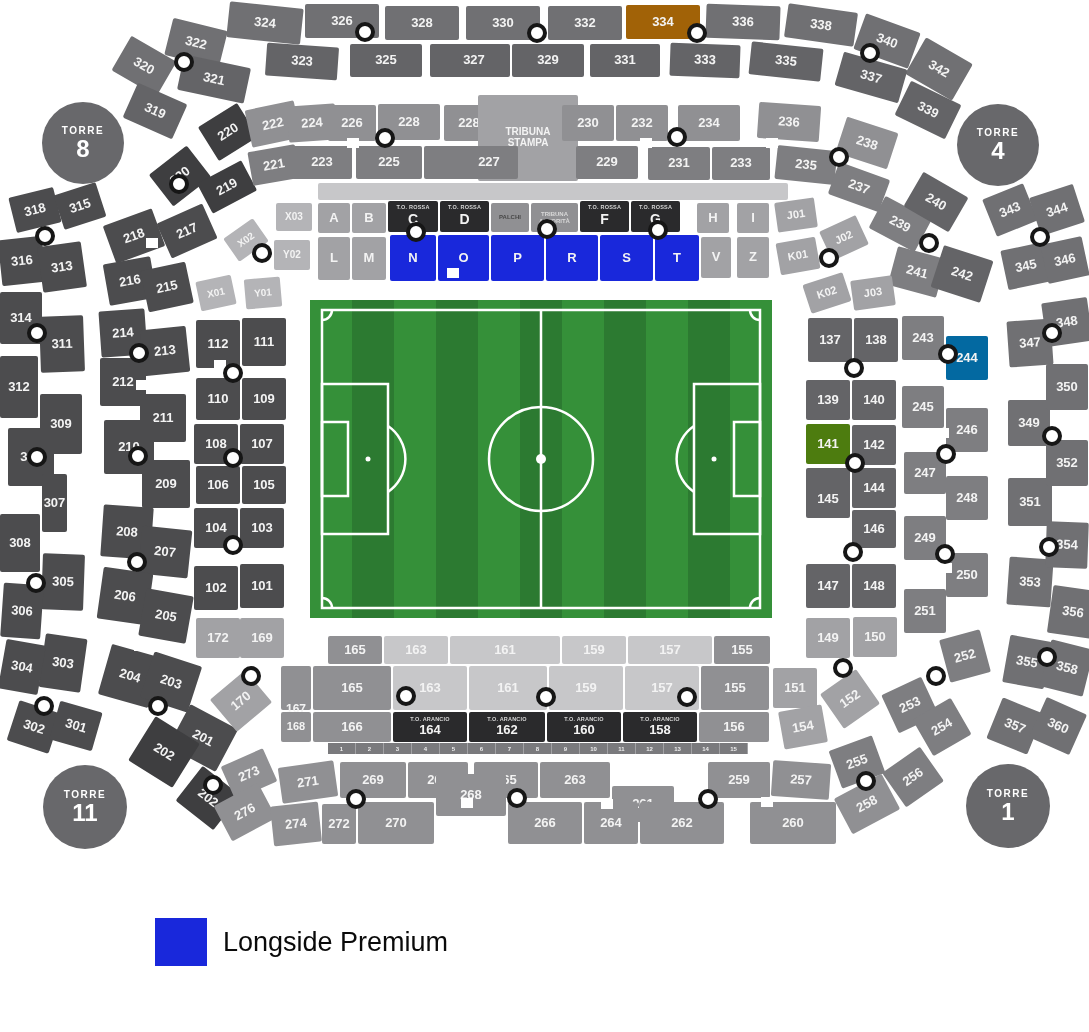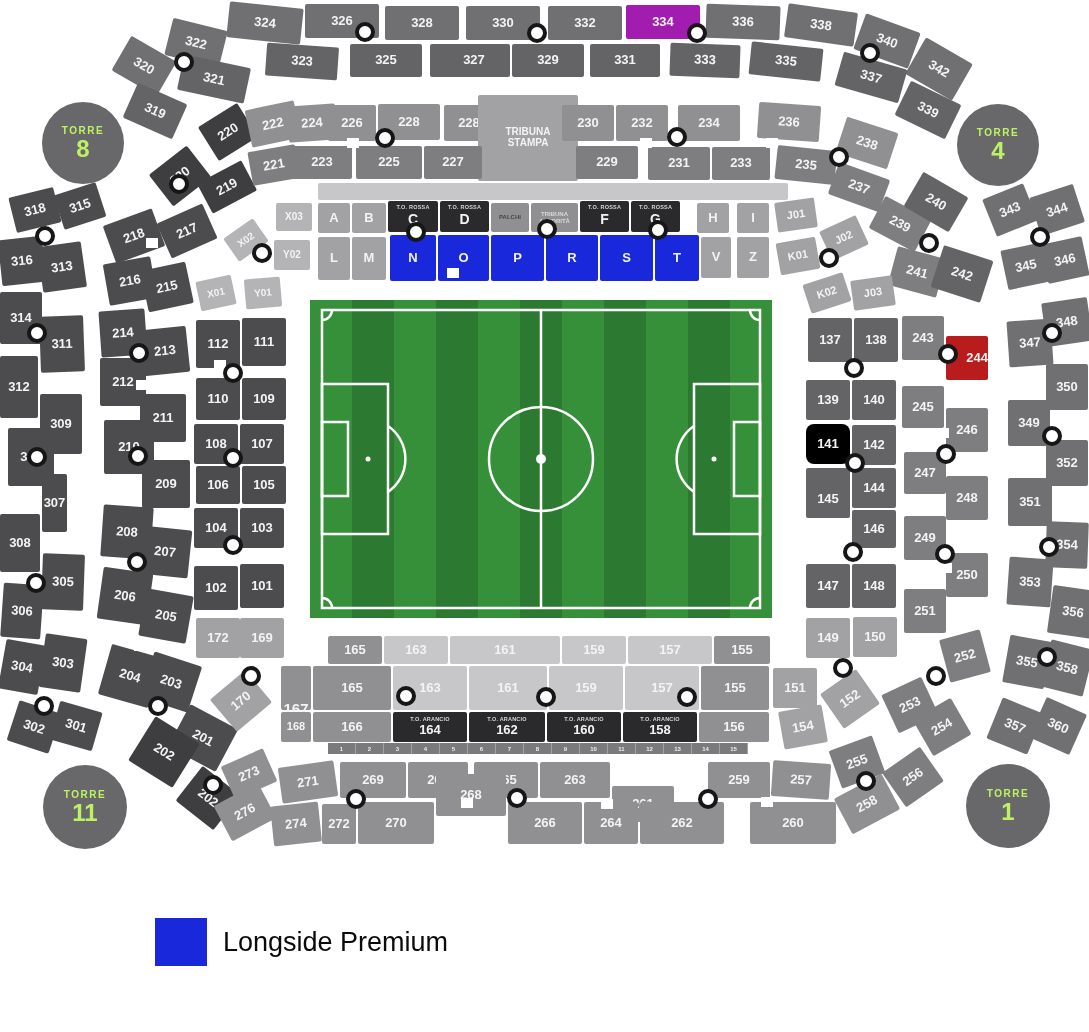--- a/index.html
+++ b/index.html
@@ -5,21 +5,21 @@
   body{margin:0;background:#fff}
   .stage{position:relative;width:1089px;height:1032px;background:#fff;overflow:hidden;
          font-family:"Liberation Sans",sans-serif}
   .sec{position:absolute;display:flex;flex-direction:column;align-items:center;justify-content:center;
        color:#f3f3f3;font-weight:700;text-align:center;line-height:1.08;white-space:pre-line;border-radius:2px}
   .sec .lab{font-size:13px}
   .sec .sub{font-size:5.5px;letter-spacing:.2px;color:#d6d6d6;margin-bottom:1px;white-space:nowrap}
   .marker{position:absolute;width:12px;height:12px;border-radius:50%;background:#fff;
           border:4px solid #161616;box-sizing:content-box;z-index:6}
   .gate{position:absolute;width:12px;height:10px;background:#fff;z-index:5}
-  .tower{position:absolute;border-radius:50%;background:#68686b;color:#bef264;display:flex;
+  .tower{position:absolute;border-radius:50%;background:#68686b;color:#ffffff;display:flex;
          flex-direction:column;align-items:center;justify-content:center;font-weight:700;z-index:2}
   .tower .tlab{font-size:10px;letter-spacing:1.5px}
   .tower .tnum{font-size:24px;line-height:1.05}
   .strip{position:absolute;display:flex;z-index:4}
   .strip .cell{flex:1;background:#7a7a7d;border-right:1px solid #a2a2a5;color:#eeeeee;
                font-size:6px;font-weight:700;display:flex;align-items:center;justify-content:center}
   .legend{position:absolute;left:155px;top:918px;display:flex;align-items:center;gap:16px}
   .legend .swatch{width:52px;height:48px}
   .legend .label{font-size:27px;color:#0a0a0a;font-weight:400}
   #pitch{position:absolute;z-index:1}
@@ -82,21 +82,21 @@
     <div class="label">Longside Premium</div>
   </div>
 
 <div class="sec" style="left: 118px; top: 46px; width: 52px; height: 40px; background: rgb(112, 112, 115); transform: rotate(30deg);"><div class="lab">320</div></div>
     <div class="sec" style="left: 168px; top: 24px; width: 56px; height: 38px; background: rgb(112, 112, 115); transform: rotate(14deg);"><div class="lab">322</div></div>
     <div class="sec" style="left: 228px; top: 5px; width: 74px; height: 36px; background: rgb(112, 112, 115); transform: rotate(6deg);"><div class="lab">324</div></div>
     <div class="sec" style="left: 305px; top: 4px; width: 74px; height: 34px; background: rgb(112, 112, 115);"><div class="lab">326</div></div>
     <div class="sec" style="left: 385px; top: 6px; width: 74px; height: 34px; background: rgb(112, 112, 115);"><div class="lab">328</div></div>
     <div class="sec" style="left: 466px; top: 6px; width: 74px; height: 34px; background: rgb(112, 112, 115);"><div class="lab">330</div></div>
     <div class="sec" style="left: 548px; top: 6px; width: 74px; height: 34px; background: rgb(112, 112, 115);"><div class="lab">332</div></div>
-    <div class="sec" style="left: 626px; top: 5px; width: 74px; height: 34px; background: #a21caf;"><div class="lab">334</div></div>
+    <div class="sec" style="left: 626px; top: 5px; width: 74px; height: 34px; background: #a16207;"><div class="lab">334</div></div>
     <div class="sec" style="left: 706px; top: 5px; width: 74px; height: 34px; background: rgb(112, 112, 115); transform: rotate(2deg);"><div class="lab">336</div></div>
     <div class="sec" style="left: 786px; top: 8px; width: 70px; height: 34px; background: rgb(112, 112, 115); transform: rotate(8deg);"><div class="lab">338</div></div>
     <div class="sec" style="left: 858px; top: 22px; width: 58px; height: 38px; background: rgb(112, 112, 115); transform: rotate(20deg);"><div class="lab">340</div></div>
     <div class="sec" style="left: 912px; top: 48px; width: 54px; height: 42px; background: rgb(112, 112, 115); transform: rotate(30deg);"><div class="lab">342</div></div>
     <div class="sec" style="left: 128px; top: 92px; width: 54px; height: 38px; background: rgb(100, 100, 103); transform: rotate(24deg);"><div class="lab">319</div></div>
     <div class="sec" style="left: 180px; top: 61px; width: 68px; height: 36px; background: rgb(100, 100, 103); transform: rotate(12deg);"><div class="lab">321</div></div>
     <div class="sec" style="left: 266px; top: 45px; width: 72px; height: 33px; background: rgb(100, 100, 103); transform: rotate(4deg);"><div class="lab">323</div></div>
     <div class="sec" style="left: 350px; top: 44px; width: 72px; height: 33px; background: rgb(100, 100, 103);"><div class="lab">325</div></div>
     <div class="sec" style="left: 430px; top: 44px; width: 72px; height: 33px; background: rgb(100, 100, 103); padding-left: 8px;"><div class="lab">327</div></div>
     <div class="sec" style="left: 512px; top: 44px; width: 72px; height: 33px; background: rgb(100, 100, 103);"><div class="lab">329</div></div>
@@ -116,21 +116,21 @@
     <div class="sec" style="left: 478px; top: 95px; width: 100px; height: 86px; background: rgb(162, 162, 165);"><div class="lab" style="font-size: 10px;">TRIBUNA
 STAMPA</div></div>
     <div class="sec" style="left: 562px; top: 105px; width: 52px; height: 36px; background: rgb(144, 144, 147);"><div class="lab">230</div></div>
     <div class="sec" style="left: 616px; top: 105px; width: 52px; height: 36px; background: rgb(144, 144, 147);"><div class="lab">232</div></div>
     <div class="sec" style="left: 678px; top: 105px; width: 62px; height: 36px; background: rgb(144, 144, 147);"><div class="lab">234</div></div>
     <div class="sec" style="left: 758px; top: 104px; width: 62px; height: 36px; background: rgb(144, 144, 147); transform: rotate(4deg);"><div class="lab">236</div></div>
     <div class="sec" style="left: 840px; top: 124px; width: 54px; height: 38px; background: rgb(144, 144, 147); transform: rotate(18deg);"><div class="lab">238</div></div>
     <div class="sec" style="left: 250px; top: 148px; width: 48px; height: 34px; background: rgb(126, 126, 129); transform: rotate(-10deg);"><div class="lab">221</div></div>
     <div class="sec" style="left: 292px; top: 146px; width: 60px; height: 33px; background: rgb(126, 126, 129);"><div class="lab">223</div></div>
     <div class="sec" style="left: 356px; top: 146px; width: 66px; height: 33px; background: rgb(126, 126, 129);"><div class="lab">225</div></div>
-    <div class="sec" style="left: 424px; top: 146px; width: 58px; height: 33px; background: rgb(126, 126, 129);"><div class="lab">227</div></div>
+    <div class="sec" style="left: 424px; top: 146px; width: 58px; height: 33px; background: rgb(126, 126, 129); padding-left: 36px;"><div class="lab">227</div></div>
     <div class="sec" style="left: 576px; top: 146px; width: 62px; height: 33px; background: rgb(126, 126, 129);"><div class="lab">229</div></div>
     <div class="sec" style="left: 648px; top: 147px; width: 62px; height: 33px; background: rgb(126, 126, 129);"><div class="lab">231</div></div>
     <div class="sec" style="left: 712px; top: 147px; width: 58px; height: 33px; background: rgb(126, 126, 129);"><div class="lab">233</div></div>
     <div class="sec" style="left: 776px; top: 148px; width: 60px; height: 34px; background: rgb(126, 126, 129); transform: rotate(6deg);"><div class="lab">235</div></div>
     <div class="sec" style="left: 832px; top: 170px; width: 54px; height: 34px; background: rgb(126, 126, 129); transform: rotate(20deg);"><div class="lab">237</div></div>
     <div class="sec" style="left: 874px; top: 206px; width: 52px; height: 36px; background: rgb(126, 126, 129); transform: rotate(28deg);"><div class="lab">239</div></div>
     <div class="sec" style="left: 910px; top: 182px; width: 52px; height: 40px; background: rgb(100, 100, 103); transform: rotate(30deg);"><div class="lab">240</div></div>
     <div class="sec" style="left: 892px; top: 252px; width: 50px; height: 40px; background: rgb(126, 126, 129); transform: rotate(15deg);"><div class="lab">241</div></div>
     <div class="sec" style="left: 936px; top: 252px; width: 52px; height: 44px; background: rgb(100, 100, 103); transform: rotate(18deg);"><div class="lab">242</div></div>
     <div class="sec" style="left: 318px; top: 183px; width: 470px; height: 17px; background: rgb(199, 199, 201);"></div>
@@ -213,35 +213,35 @@
     <div class="sec" style="left: 240px; top: 508px; width: 44px; height: 40px; background: rgb(76, 76, 78);"><div class="lab">103</div></div>
     <div class="sec" style="left: 194px; top: 566px; width: 44px; height: 44px; background: rgb(76, 76, 78);"><div class="lab">102</div></div>
     <div class="sec" style="left: 240px; top: 564px; width: 44px; height: 44px; background: rgb(76, 76, 78);"><div class="lab">101</div></div>
     <div class="sec" style="left: 196px; top: 618px; width: 44px; height: 40px; background: rgb(162, 162, 165);"><div class="lab">172</div></div>
     <div class="sec" style="left: 240px; top: 618px; width: 44px; height: 40px; background: rgb(162, 162, 165);"><div class="lab">169</div></div>
     <div class="sec" style="left: 218px; top: 680px; width: 46px; height: 42px; background: rgb(162, 162, 165); transform: rotate(-40deg);"><div class="lab">170</div></div>
     <div class="sec" style="left: 808px; top: 318px; width: 44px; height: 44px; background: rgb(100, 100, 103);"><div class="lab">137</div></div>
     <div class="sec" style="left: 854px; top: 318px; width: 44px; height: 44px; background: rgb(100, 100, 103);"><div class="lab">138</div></div>
     <div class="sec" style="left: 806px; top: 380px; width: 44px; height: 40px; background: rgb(100, 100, 103);"><div class="lab">139</div></div>
     <div class="sec" style="left: 852px; top: 380px; width: 44px; height: 40px; background: rgb(100, 100, 103);"><div class="lab">140</div></div>
-    <div class="sec" style="left: 806px; top: 424px; width: 44px; height: 40px; background: #000000; border-radius: 8px;"><div class="lab">141</div></div>
+    <div class="sec" style="left: 806px; top: 424px; width: 44px; height: 40px; background: #4d7c0f;"><div class="lab">141</div></div>
     <div class="sec" style="left: 852px; top: 425px; width: 44px; height: 40px; background: rgb(100, 100, 103);"><div class="lab">142</div></div>
     <div class="sec" style="left: 806px; top: 468px; width: 44px; height: 40px; background: rgb(100, 100, 103);"><div class="lab">143</div></div>
     <div class="sec" style="left: 852px; top: 468px; width: 44px; height: 40px; background: rgb(100, 100, 103);"><div class="lab">144</div></div>
     <div class="sec" style="left: 806px; top: 480px; width: 44px; height: 38px; background: rgb(100, 100, 103);"><div class="lab">145</div></div>
     <div class="sec" style="left: 852px; top: 510px; width: 44px; height: 38px; background: rgb(100, 100, 103);"><div class="lab">146</div></div>
     <div class="sec" style="left: 806px; top: 564px; width: 44px; height: 44px; background: rgb(100, 100, 103);"><div class="lab">147</div></div>
     <div class="sec" style="left: 852px; top: 564px; width: 44px; height: 44px; background: rgb(100, 100, 103);"><div class="lab">148</div></div>
     <div class="sec" style="left: 806px; top: 618px; width: 44px; height: 40px; background: rgb(162, 162, 165);"><div class="lab">149</div></div>
     <div class="sec" style="left: 853px; top: 617px; width: 44px; height: 40px; background: rgb(162, 162, 165);"><div class="lab">150</div></div>
     <div class="sec" style="left: 773px; top: 668px; width: 44px; height: 40px; background: rgb(162, 162, 165);"><div class="lab">151</div></div>
     <div class="sec" style="left: 828px; top: 678px; width: 44px; height: 42px; background: rgb(162, 162, 165); transform: rotate(-35deg);"><div class="lab">152</div></div>
     <div class="sec" style="left: 781px; top: 708px; width: 44px; height: 38px; background: rgb(162, 162, 165); transform: rotate(-10deg);"><div class="lab">154</div></div>
     <div class="sec" style="left: 902px; top: 316px; width: 42px; height: 44px; background: rgb(126, 126, 129);"><div class="lab">243</div></div>
-    <div class="sec" style="left: 946px; top: 336px; width: 42px; height: 44px; background: #b91c1c; align-items: flex-end;"><div class="lab">244</div></div>
+    <div class="sec" style="left: 946px; top: 336px; width: 42px; height: 44px; background: #0369a1;"><div class="lab">244</div></div>
     <div class="sec" style="left: 902px; top: 386px; width: 42px; height: 42px; background: rgb(126, 126, 129);"><div class="lab">245</div></div>
     <div class="sec" style="left: 946px; top: 408px; width: 42px; height: 44px; background: rgb(126, 126, 129);"><div class="lab">246</div></div>
     <div class="sec" style="left: 904px; top: 452px; width: 42px; height: 42px; background: rgb(126, 126, 129);"><div class="lab">247</div></div>
     <div class="sec" style="left: 946px; top: 476px; width: 42px; height: 44px; background: rgb(126, 126, 129);"><div class="lab">248</div></div>
     <div class="sec" style="left: 904px; top: 516px; width: 42px; height: 44px; background: rgb(126, 126, 129);"><div class="lab">249</div></div>
     <div class="sec" style="left: 946px; top: 553px; width: 42px; height: 44px; background: rgb(126, 126, 129);"><div class="lab">250</div></div>
     <div class="sec" style="left: 904px; top: 589px; width: 42px; height: 44px; background: rgb(126, 126, 129);"><div class="lab">251</div></div>
     <div class="sec" style="left: 944px; top: 634px; width: 42px; height: 44px; background: rgb(126, 126, 129); transform: rotate(-15deg);"><div class="lab">252</div></div>
     <div class="sec" style="left: 888px; top: 684px; width: 44px; height: 42px; background: rgb(126, 126, 129); transform: rotate(-25deg);"><div class="lab">253</div></div>
     <div class="sec" style="left: 920px; top: 706px; width: 44px; height: 42px; background: rgb(126, 126, 129); transform: rotate(-30deg);"><div class="lab">254</div></div>
@@ -263,21 +263,21 @@
     <div class="sec" style="left: 1050px; top: 588px; width: 46px; height: 48px; background: rgb(112, 112, 115); transform: rotate(8deg);"><div class="lab">356</div></div>
     <div class="sec" style="left: 993px; top: 704px; width: 44px; height: 44px; background: rgb(112, 112, 115); transform: rotate(22deg);"><div class="lab">357</div></div>
     <div class="sec" style="left: 1045px; top: 644px; width: 44px; height: 48px; background: rgb(112, 112, 115); transform: rotate(14deg);"><div class="lab">358</div></div>
     <div class="sec" style="left: 1036px; top: 704px; width: 44px; height: 44px; background: rgb(112, 112, 115); transform: rotate(24deg);"><div class="lab">360</div></div>
     <div class="sec" style="left: 328px; top: 636px; width: 54px; height: 28px; background: rgb(144, 144, 147);"><div class="lab">165</div></div>
     <div class="sec" style="left: 384px; top: 636px; width: 64px; height: 28px; background: rgb(199, 199, 201);"><div class="lab">163</div></div>
     <div class="sec" style="left: 450px; top: 636px; width: 110px; height: 28px; background: rgb(199, 199, 201);"><div class="lab">161</div></div>
     <div class="sec" style="left: 562px; top: 636px; width: 64px; height: 28px; background: rgb(199, 199, 201);"><div class="lab">159</div></div>
     <div class="sec" style="left: 628px; top: 636px; width: 84px; height: 28px; background: rgb(199, 199, 201);"><div class="lab">157</div></div>
     <div class="sec" style="left: 714px; top: 636px; width: 56px; height: 28px; background: rgb(144, 144, 147);"><div class="lab">155</div></div>
-    <div class="sec" style="left: 281px; top: 666px; width: 30px; height: 44px; background: rgb(144, 144, 147);"><div class="lab" style="font-size: 15px; margin-top: 42px;">167</div></div>
+    <div class="sec" style="left: 281px; top: 666px; width: 30px; height: 44px; background: rgb(144, 144, 147);"><div class="lab" style="font-size: 12px; margin-top: 42px;">167</div></div>
     <div class="sec" style="left: 313px; top: 666px; width: 78px; height: 44px; background: rgb(144, 144, 147);"><div class="lab">165</div></div>
     <div class="sec" style="left: 393px; top: 666px; width: 74px; height: 44px; background: rgb(199, 199, 201);"><div class="lab">163</div></div>
     <div class="sec" style="left: 469px; top: 666px; width: 78px; height: 44px; background: rgb(199, 199, 201);"><div class="lab">161</div></div>
     <div class="sec" style="left: 549px; top: 666px; width: 74px; height: 44px; background: rgb(199, 199, 201);"><div class="lab">159</div></div>
     <div class="sec" style="left: 625px; top: 666px; width: 74px; height: 44px; background: rgb(199, 199, 201);"><div class="lab">157</div></div>
     <div class="sec" style="left: 701px; top: 666px; width: 68px; height: 44px; background: rgb(144, 144, 147);"><div class="lab">155</div></div>
     <div class="sec" style="left: 281px; top: 712px; width: 30px; height: 30px; background: rgb(144, 144, 147);"><div class="lab" style="font-size: 11px;">168</div></div>
     <div class="sec" style="left: 313px; top: 712px; width: 78px; height: 30px; background: rgb(144, 144, 147);"><div class="lab">166</div></div>
     <div class="sec" style="left: 393px; top: 712px; width: 74px; height: 30px; background: rgb(42, 42, 44);"><div class="sub">T.O. ARANCIO</div><div class="lab">164</div></div>
     <div class="sec" style="left: 469px; top: 712px; width: 76px; height: 30px; background: rgb(42, 42, 44);"><div class="sub">T.O. ARANCIO</div><div class="lab">162</div></div>

